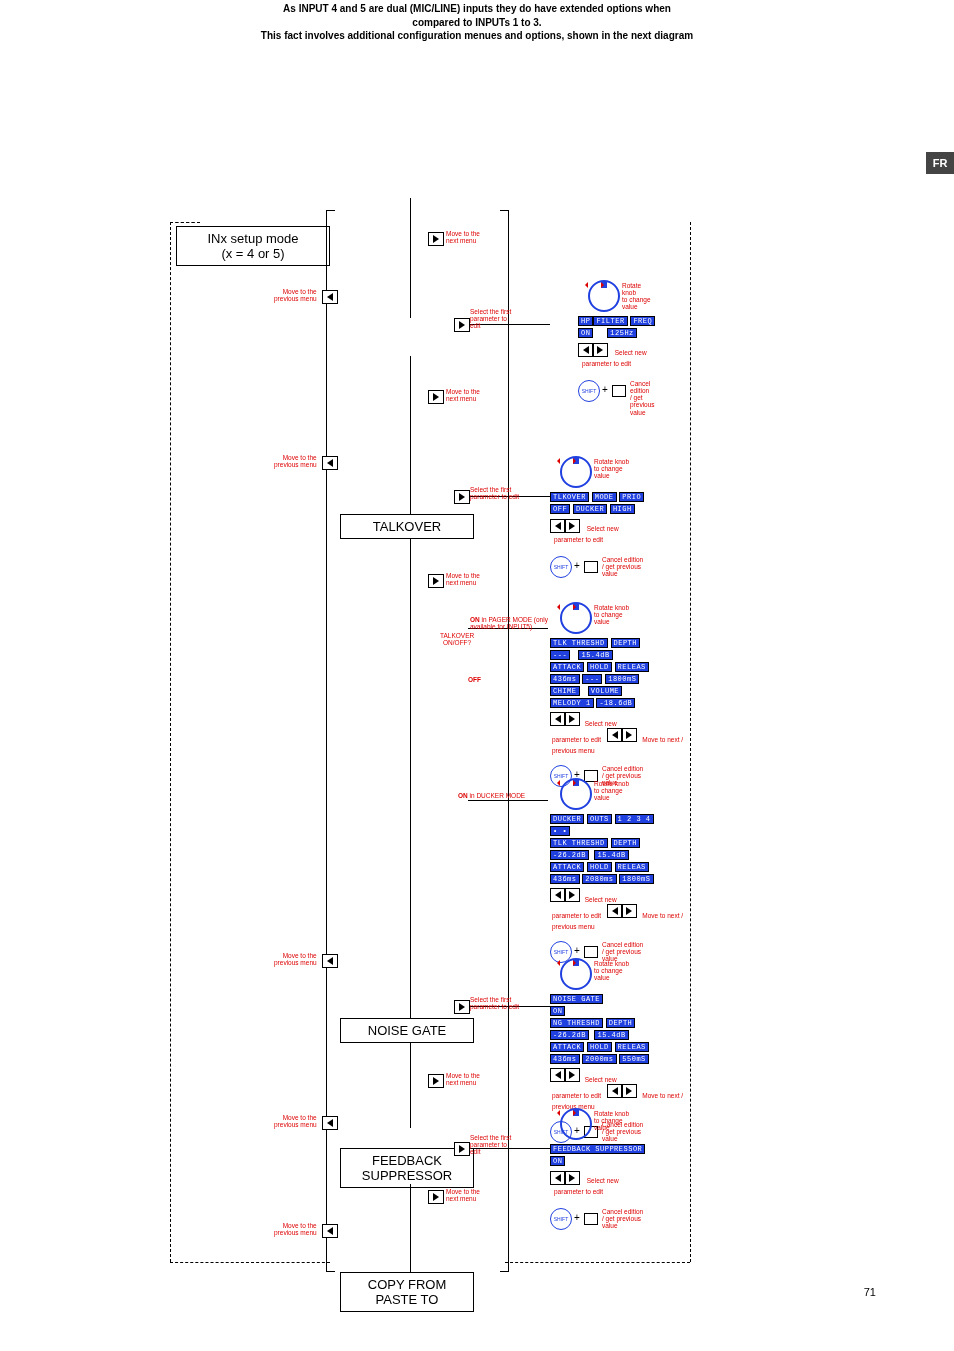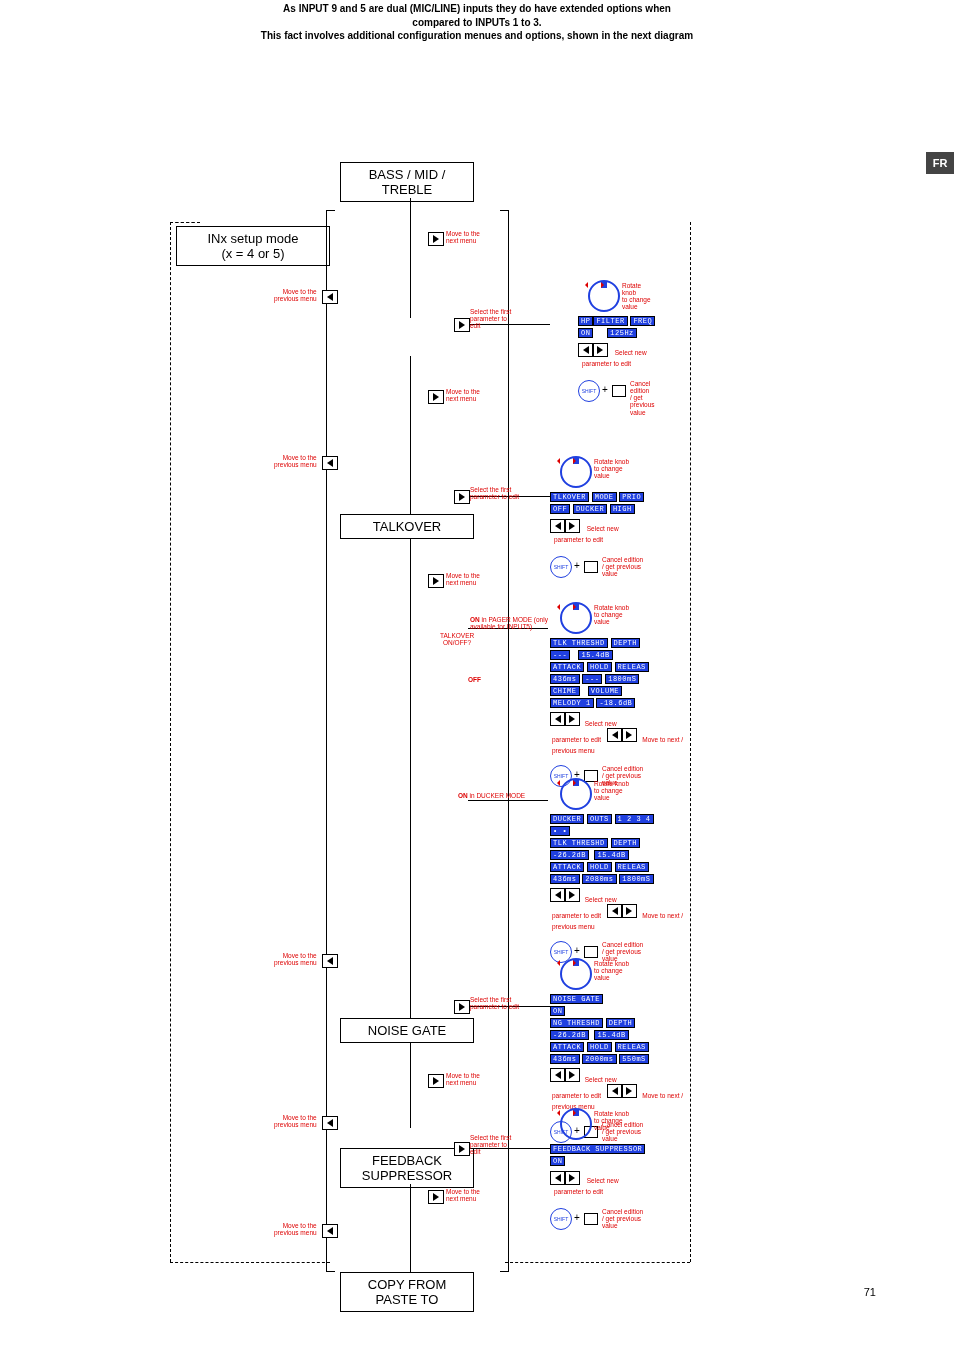--- a/index.html
+++ b/index.html
@@ -42,21 +42,21 @@
   .dash-top { position:absolute; border-top:1px dashed #000; height:0; }
   .dash-left { position:absolute; border-left:1px dashed #000; width:0; }
 </style>
 </head>
 <body>
 <div class="page">
   <div class="fr-tab">FR</div>
   <div class="pagenum">71</div>
 
   <div class="sub">
-    <span>As INPUT 9 and 5 are dual (MIC/LINE) inputs they do have extended options when</span><br>
+    <span>As INPUT 4 and 5 are dual (MIC/LINE) inputs they do have extended options when</span><br>
     <span>compared to INPUTs 1 to 3.</span><br>
     <span>This fact involves additional configuration menues and options, shown in the next diagram</span>
   </div>
 
   <div class="diagram">
 
     <div class="dash-top" style="left:0; top:60px; width:30px;"></div>
     <div class="dash-left" style="left:0; top:60px; height:1040px;"></div>
     <div class="dash-top" style="left:0; top:1100px; width:160px;"></div>
 
@@ -64,23 +64,20 @@
     <div class="dash-left" style="left:520px; top:60px; height:1040px;"></div>
     <div class="dash-top" style="left:335px; top:1100px; width:185px;"></div>
 
     <div class="box big" style="left:6px; top:64px; width:140px;">
       <span>INx setup mode</span><br><span>(x = 4 or 5)</span>
     </div>
 
     <div class="bracket-l" style="left:156px; top:48px; width:8px; height:1060px;"></div>
     <div class="bracket-r" style="left:330px; top:48px; width:8px; height:1060px;"></div>
 
-    <div class="box big" style="left:170px; top:0px; width:120px;">
-      <span>BASS / MID /</span><br><span>TREBLE</span>
-    </div>
     <div class="line vline" style="left:240px; top:36px; height:120px;"></div>
 
     <div class="nav-btn right" style="left:258px; top:70px;">
         <div class="tri"></div>
       </div>
     <div class="note" style="left:276px; top:68px;"><span>Move to the</span><br><span>next menu</span></div>
 
     <div class="note" style="left:104px; top:126px; text-align:right;"><span>Move to the</span><br><span>previous menu</span></div>
     <div class="nav-btn left" style="left:152px; top:128px;">
         <div class="tri"></div>

